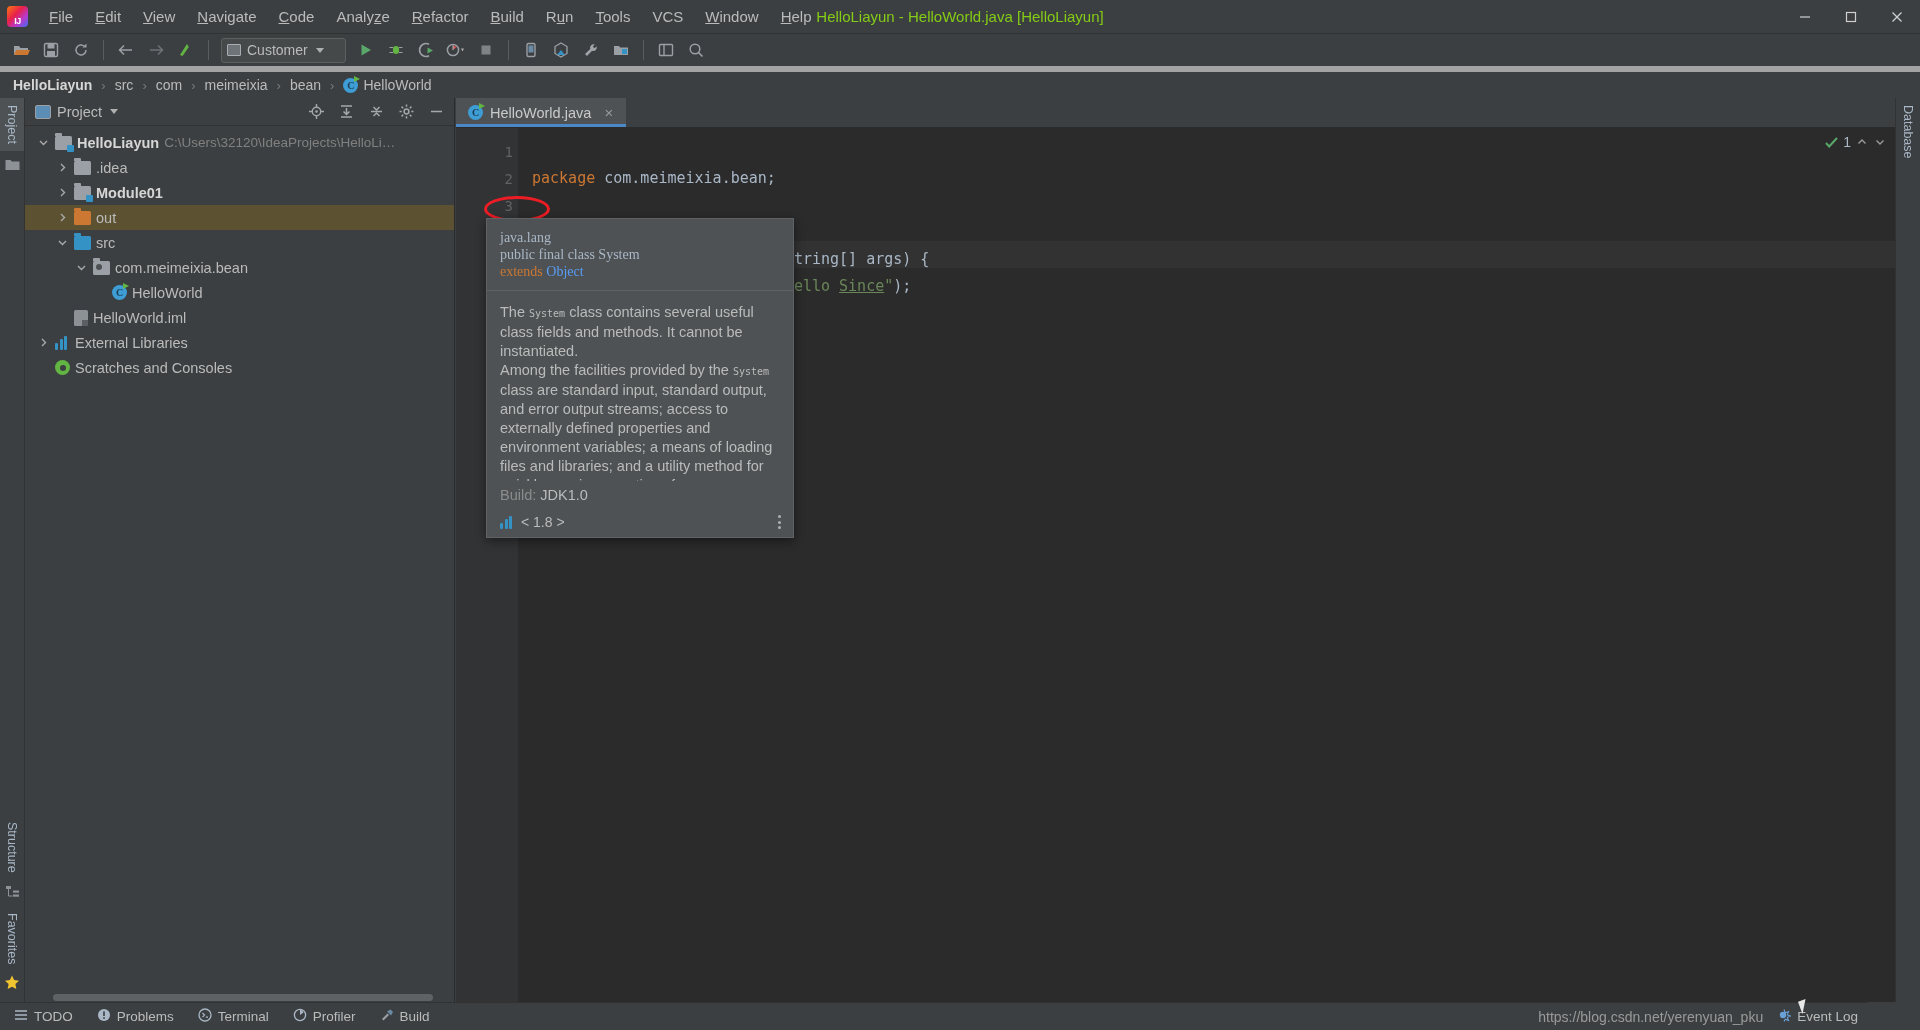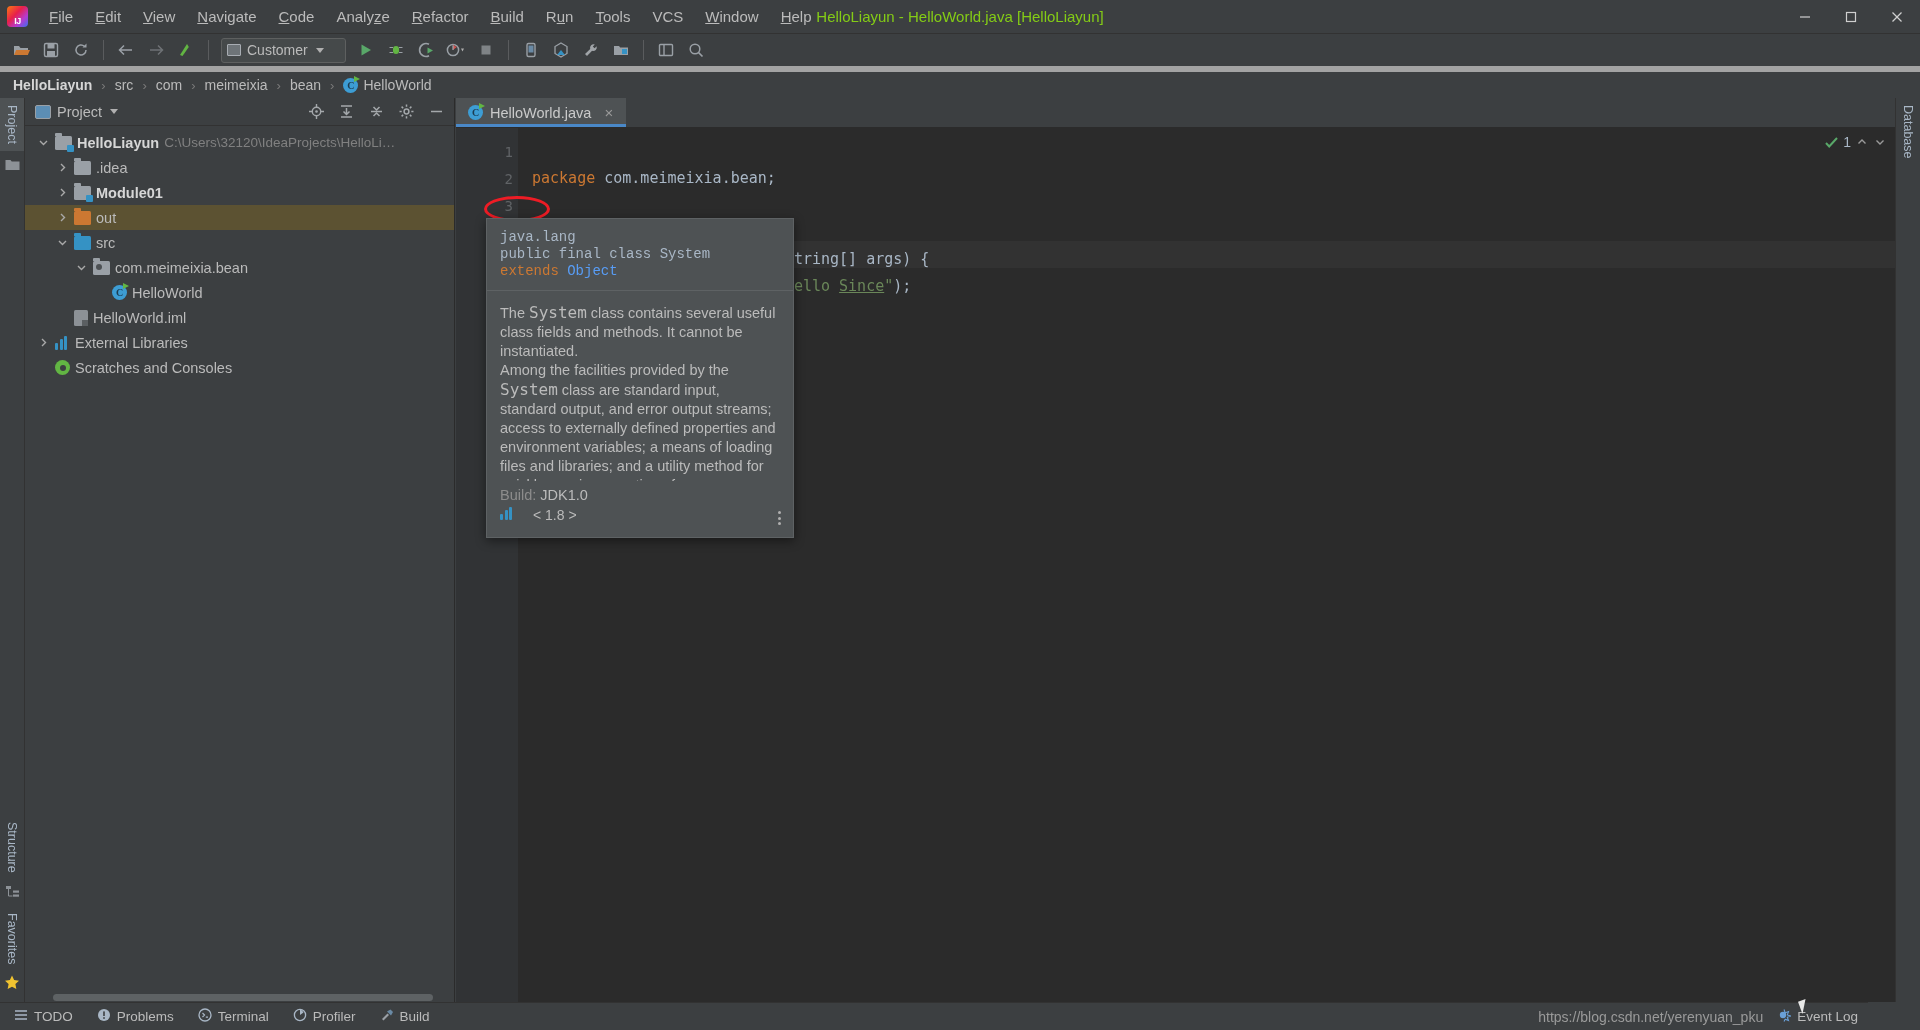--- a/index.html
+++ b/index.html
@@ -289,34 +289,34 @@
   }
 
   
   .docpop {
     position: absolute; left: 486px; top: 218px; width: 308px; height: 320px;
     background: #4e5254; border: 1px solid #5e6264; z-index: 50;
     box-shadow: 0 3px 10px rgba(0,0,0,.45); display: flex; flex-direction: column;
   }
   .doc-sig {
     padding: 10px 12px 10px 13px;
-    font-family: Liberation Mono, monospace; font-size: 14px; line-height: 17px;
+    font-family: Liberation Serif, serif; font-size: 14px; line-height: 17px;
     color: #a9b7c6; border-bottom: 1px solid #5e6264;
   }
   .doc-sig .kw { color: #cc7832; margin-top: 12px; }
   .doc-sig .lnk { color: #589df6; }
   .doc-body {
     padding: 12px 13px 6px 13px; font-size: 14.5px; line-height: 19px;
     color: #bbbbbb; flex: 1; overflow: hidden;
   }
-  .doc-body .mono { font-family: "DejaVu Sans Mono", monospace; font-size: 16px; }
+  .doc-body .mono { font-family: "DejaVu Sans Mono", monospace; font-size: 10px; }
   .doc-since { padding: 6px 13px 4px 13px; font-size: 14.5px; color: #bbbbbb; }
   .doc-since .lbl { color: #8c8c8c; }
   .doc-foot {
-    height: 30px; display: flex; gap: 19px;
+    height: 30px; display: flex; align-items: center; gap: 7px;
     padding: 0 8px 0 13px; font-size: 14px; color: #bbbbbb;
   }
   .doc-foot .spacer { flex: 1; }
   .jdk-ico { width: 14px; height: 13px; display: flex; gap: 1.5px; align-items: flex-end; }
   .jdk-ico i { width: 3px; background: #3592c4; border-radius: 1px; display: block; }
   .kebab { display: flex; flex-direction: column; gap: 2.5px; padding: 4px; border-radius: 3px; }
   .kebab span { width: 3px; height: 3px; border-radius: 50%; background: #b0b0b0; display: block; }
 
   
   .statusbar {

